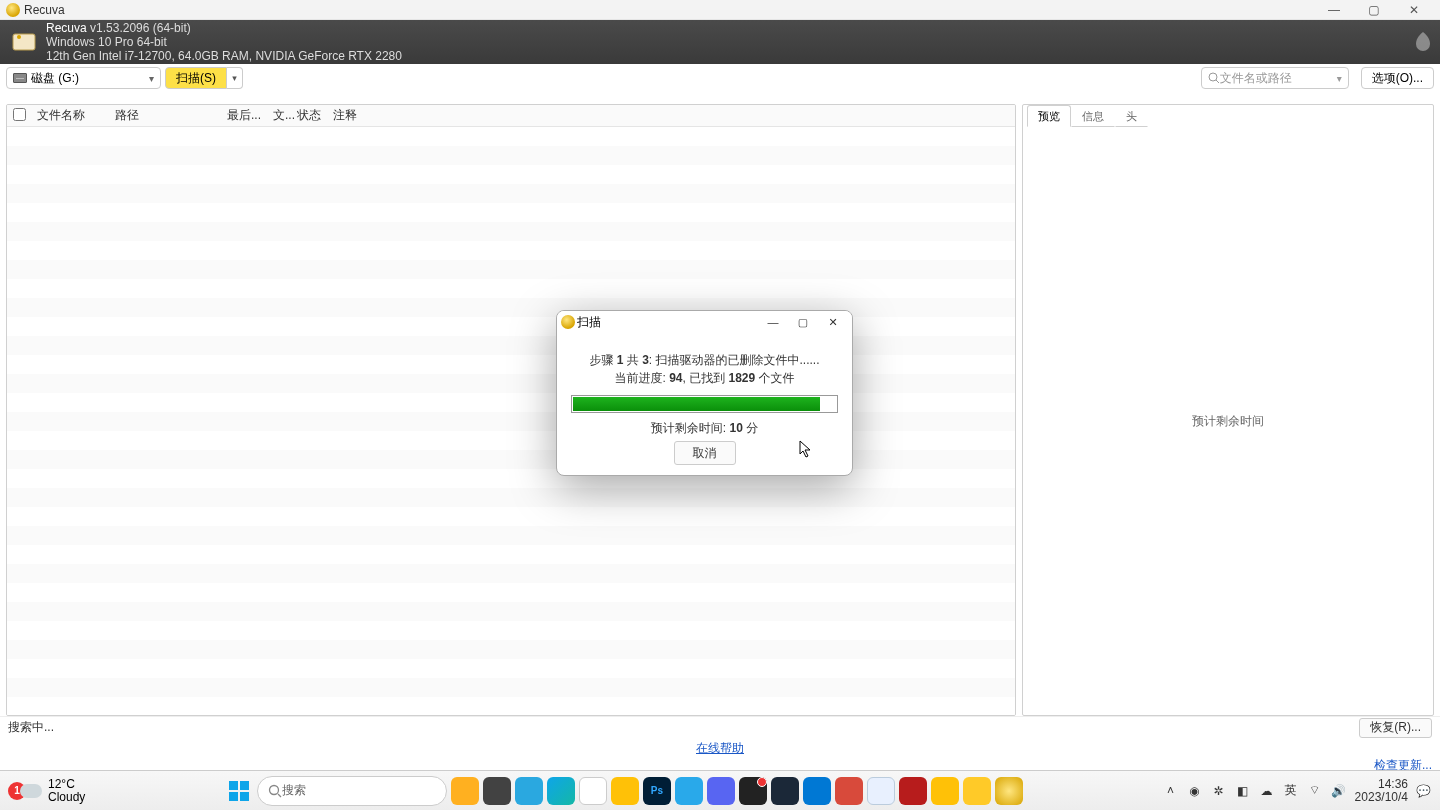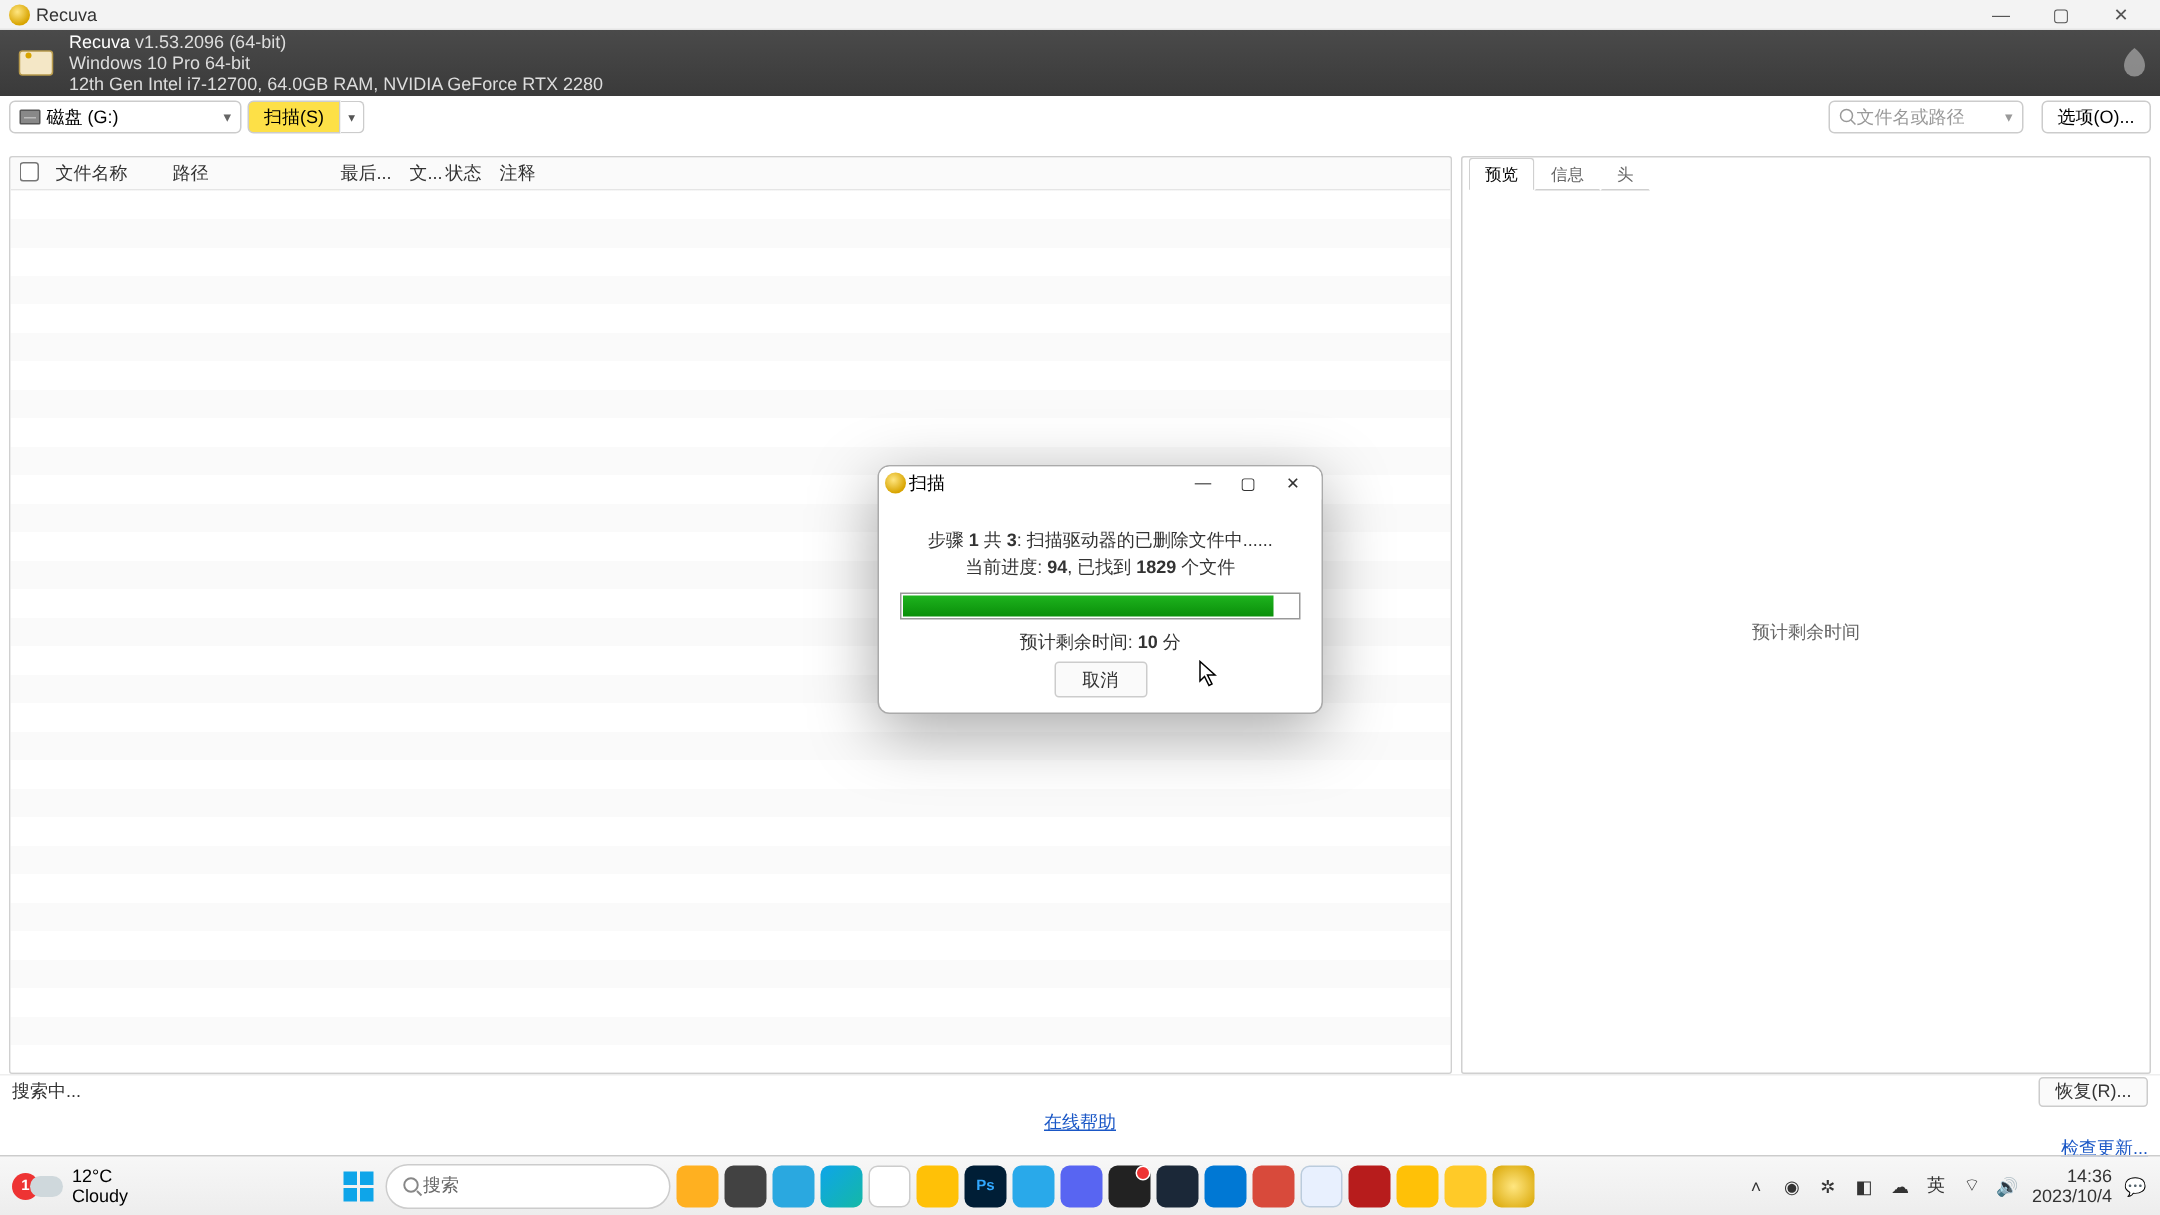--- a/index.html
+++ b/index.html
@@ -21,48 +21,48 @@
 
 .toolbar { height:28px; display:flex; align-items:center; padding:2px 6px; gap:4px; background:#fff; }
 .drive-select { width:155px; height:22px; border:1px solid #ccc; border-radius:4px; display:flex; align-items:center; padding:0 6px; gap:4px; background:#fff; }
 .drive-select .arrow { margin-left:auto; color:#666; font-size:10px; }
 .disk-icon { width:14px; height:10px; background:#888; border:1px solid #555; border-radius:1px; display:inline-block; position:relative; }
 .disk-icon:after { content:""; position:absolute; left:2px; right:2px; top:4px; height:1px; background:#bbb; }
 .scan-btn { height:22px; border:1px solid #ccc; border-radius:4px; padding:0 10px; display:flex; align-items:center; background:#fde047; }
 .scan-dd { width:16px; height:22px; border:1px solid #ccc; border-left:none; border-radius:0 4px 4px 0; display:flex; align-items:center; justify-content:center; background:#fff; font-size:9px; color:#555;}
 .scan-btn { border-radius:4px 0 0 4px; }
 .toolbar-spacer { flex:1 }
-.search-box { width:130px; height:22px; border:1px solid #ccc; border-radius:4px; display:flex; align-items:center; padding:0 6px; color:#999; }
+.search-box { width:148px; height:22px; border:1px solid #ccc; border-radius:4px; display:flex; align-items:center; padding:0 6px; color:#999; }
 .search-box .arrow { margin-left:auto; font-size:10px; }
 .opts-btn { height:22px; border:1px solid #ccc; border-radius:4px; padding:0 10px; background:#fff; display:flex; align-items:center; margin-left:8px; }
 
 
 .main { display:flex; height:612px;margin-top:12px; }
 .filelist { flex:1; border:1px solid #d0d0d0; margin:0 6px; border-radius:2px; overflow:hidden; }
 .colhead { height:22px; display:flex; align-items:center; background:#fafafa; border-bottom:1px solid #e5e5e5; padding-left:6px; }
 .colhead .chk { width:18px; }
 .colhead .col { padding:0 6px; color:#333; white-space:nowrap; border-right:1px solid transparent; }
 .col-name { width:78px; } .col-path { width:112px; } .col-last { width:46px; } .col-size { width:24px; } .col-state { width:36px; } .col-note { flex:1; }
 .rows { height:588px; background:repeating-linear-gradient(#fff,#fff 19px,#fafafa 19px,#fafafa 38px); }
 
-.preview { width:460px; margin-right:6px; border:1px solid #d0d0d0; border-radius:2px; display:flex; flex-direction:column; }
+.preview { width:412px; margin-right:6px; border:1px solid #d0d0d0; border-radius:2px; display:flex; flex-direction:column; }
 .tabs { height:22px; display:flex; align-items:flex-end; padding:0 4px; }
 .tab { padding:3px 10px 2px; color:#666; border:1px solid transparent; border-bottom:1px solid #d0d0d0; font-size:11px; }
 .tab.active { color:#000; border:1px solid #d0d0d0; border-bottom:1px solid #fff; border-radius:3px 3px 0 0; background:#fff; }
 .preview-body { flex:1; display:flex; align-items:center; justify-content:center; color:#666; border-top:1px solid transparent; }
 
 
 .status { height:22px; padding:4px 8px; color:#333; border-top:1px solid #eee; display:flex; align-items:center;}
 .status .recover { margin-left:auto;  height:20px; border:1px solid #ccc; border-radius:3px; padding:1px 10px; background:#fafafa; display:flex; align-items:center;}
 .link-row { height:22px; padding:2px 8px; display:flex; align-items:center;flex-direction:column; }
 .link-row a { color:#1a57c6; text-decoration:underline; }
 .link-row .upd { margin-left:auto; color:#1a57c6; text-decoration:underline; }
 
 
-.dialog { position:absolute; left:585px; top:310px; width:297px; background:#fff; border:1px solid #aaa; border-radius:8px; box-shadow:0 12px 45px rgba(0,0,0,.35); overflow:hidden; }
+.dialog { position:absolute; left:556px; top:310px; width:297px; background:#fff; border:1px solid #aaa; border-radius:8px; box-shadow:0 12px 45px rgba(0,0,0,.35); overflow:hidden; }
 .dlg-title { height:22px; display:flex; align-items:center; padding:0 4px; background:#fff; }
 .dlg-title .t { margin-left:2px; }
 .dlg-title .spacer { flex:1 }
 .dlg-title .btn { width:30px; height:20px; display:flex; align-items:center; justify-content:center; color:#333; font-size:11px;}
 .dlg-body { padding:18px 14px 10px; text-align:center; color:#333; line-height:18px; font-size:11px;}
 .progress { height:18px; border:1px solid #999; margin:8px 0 6px; padding:1px; background:#fff; }
 .progress .bar { height:100%; width:94%; background:linear-gradient(#1eb31e,#0a8f0a); }
 .dlg-cancel { display:inline-block; margin-top:4px; padding:2px 18px; border:1px solid #ccc; border-radius:3px; background:#fafafa; }
 .tiny-icon { width:14px; height:14px; background:radial-gradient(circle at 40% 35%, #ffe680, #d8a400 70%); border-radius:50%; display:inline-block; }
 

